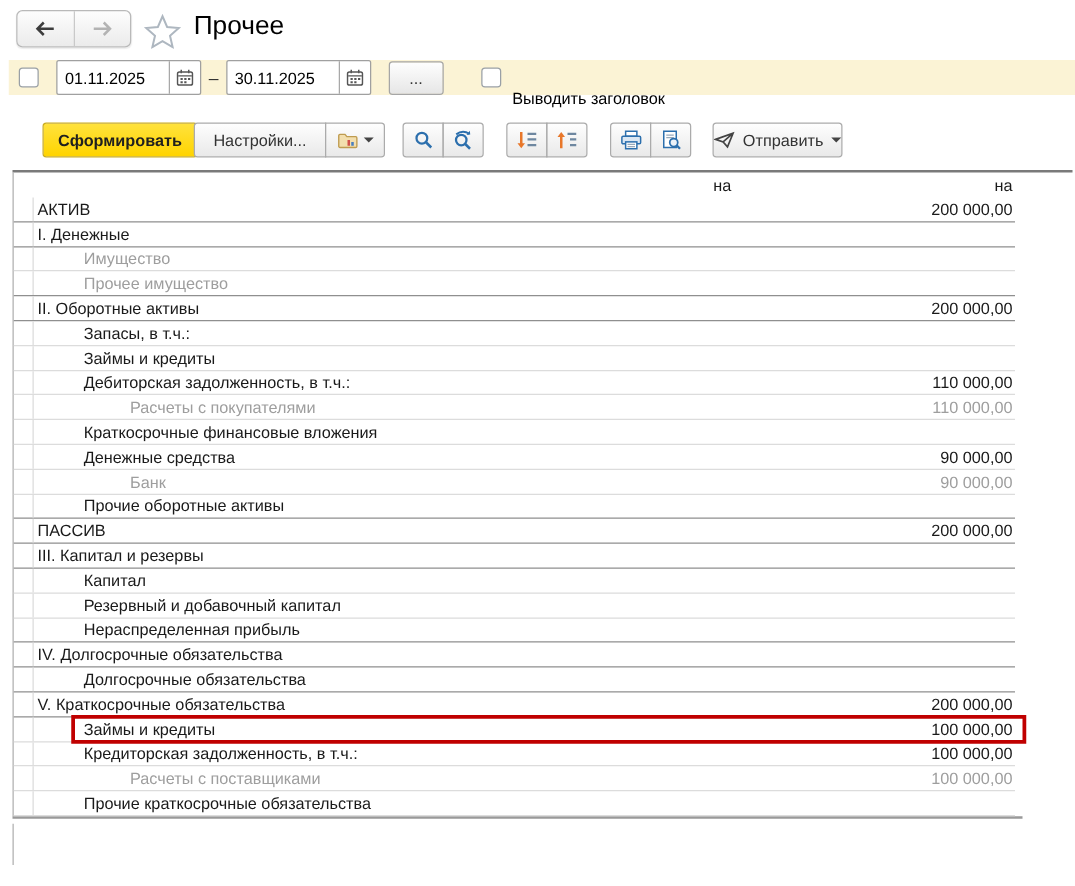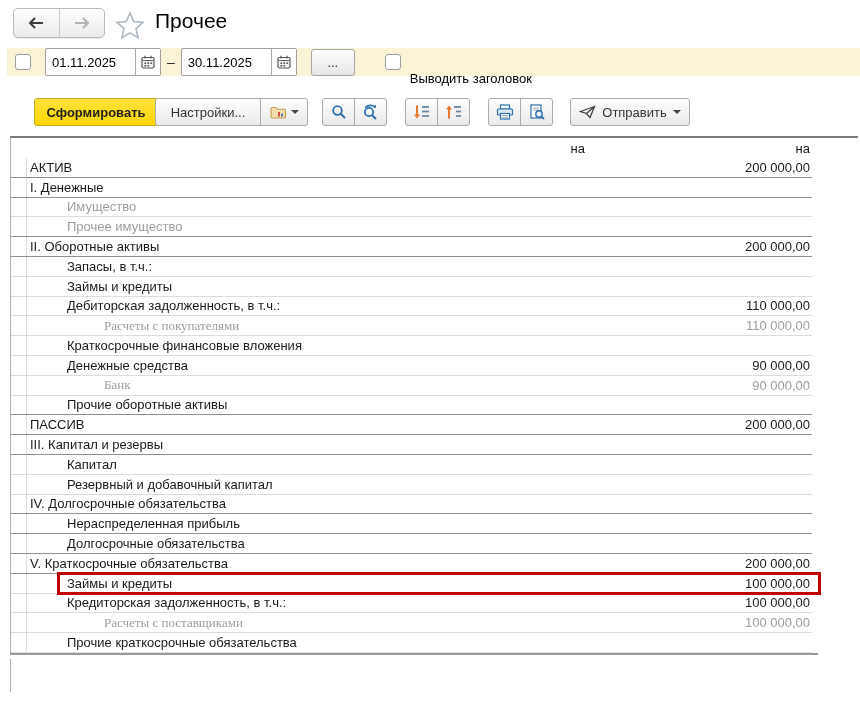--- a/index.html
+++ b/index.html
@@ -37,34 +37,34 @@
   .grp { position:absolute; top:98px; display:flex;border-radius:10px; }
   .grp .btn + .btn { margin-left:-1px; border-radius:0 3px 3px 0; }
   .grp .btn:first-child { border-radius:3px 0 0 3px; }
   .grp-settings { left:155px; }
   .settings-btn { width:106px; }
   .variants-btn { width:48px; gap:4px; }
   .grp-search { left:322px; }
   .grp-search .btn, .grp-sort .btn, .grp-print .btn { width:33px; }
   .grp-sort { left:405px; }
   .grp-print { left:488px; }
-  .send-btn { position:absolute; left:570px; top:98px; width:120px; gap:6px; }
+  .send-btn { position:absolute; left:570px; top:98px; width:104px; gap:6px; }
   .caret { width:0; height:0; border-left:4px solid transparent; border-right:4px solid transparent; border-top:4px solid #444; display:inline-block; }
 
   
   .table { position:absolute; left:10px; top:136px; width:848px; border-top:2px solid #7a7a7a; }
   .rows { width:802px; border-left:1px solid #b0b0b0; }
   .row { display:flex; height:19.8px; align-items:center; font-size:13px; color:#1a1a1a;
     border-bottom:1px solid #dcdcdc; position:relative; }
   .row.hdr { height:20px; border-bottom:none; }
   .row.dark-b { border-bottom-color:#8f8f8f; }
   .gutter { width:16px; align-self:stretch; border-right:1px solid #dcdcdc; }
   .hdr .gutter { border-right:none; }
   .lbl { flex:1; white-space:nowrap; overflow:hidden; }
-  .ind0 { padding-left:3px; } .ind1 { padding-left:40px; } .ind2 { padding-left:77px;font-family:Liberation Serif, serif; }
+  .ind0 { padding-left:3px; } .ind1 { padding-left:40px; } .ind2 { padding-left:77px; }
   .mid { width:110px; text-align:right; }
   .val { width:227px; text-align:right; padding-right:2px; }
   .b { font-weight:normal; }
   .gray { color:#9e9e9e; }
   .row.hl::after { content:''; position:absolute; left:46px; right:-9px; top:-2px; bottom:-2px;
     border:3px solid #C00000; pointer-events:none; z-index:2; }
   .table-bottom { width:808px; border-bottom:2px solid #999; }
   .left-tail { position:absolute; left:10px; top:659px; height:33px; width:1px; background:#b0b0b0; }
 </style>
 </head>
@@ -315,29 +315,29 @@
         <div class="val"></div>
       </div>
       <div class="row">
         <div class="gutter"></div>
         <div class="lbl ind1">Резервный и добавочный капитал</div>
         <div class="mid"></div>
         <div class="val"></div>
       </div>
       <div class="row dark-b">
         <div class="gutter"></div>
+        <div class="lbl ind1">Нераспределенная прибыль</div>
+        <div class="mid"></div>
+        <div class="val"></div>
+      </div>
+      <div class="row dark-b">
+        <div class="gutter"></div>
         <div class="lbl ind0 b">IV. Долгосрочные обязательства</div>
         <div class="mid"></div>
         <div class="val b"></div>
-      </div>
-      <div class="row dark-b">
-        <div class="gutter"></div>
-        <div class="lbl ind1">Нераспределенная прибыль</div>
-        <div class="mid"></div>
-        <div class="val"></div>
       </div>
       <div class="row dark-b">
         <div class="gutter"></div>
         <div class="lbl ind1">Долгосрочные обязательства</div>
         <div class="mid"></div>
         <div class="val"></div>
       </div>
       <div class="row dark-b">
         <div class="gutter"></div>
         <div class="lbl ind0 b">V. Краткосрочные обязательства</div>

